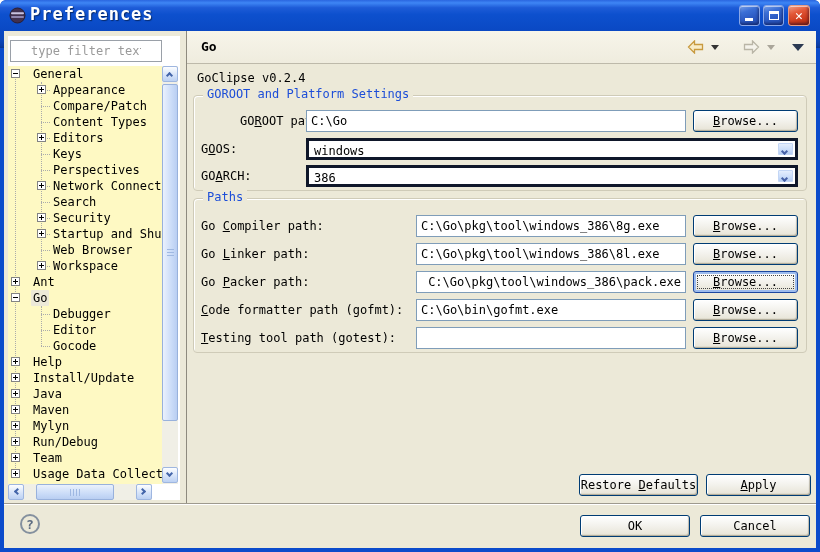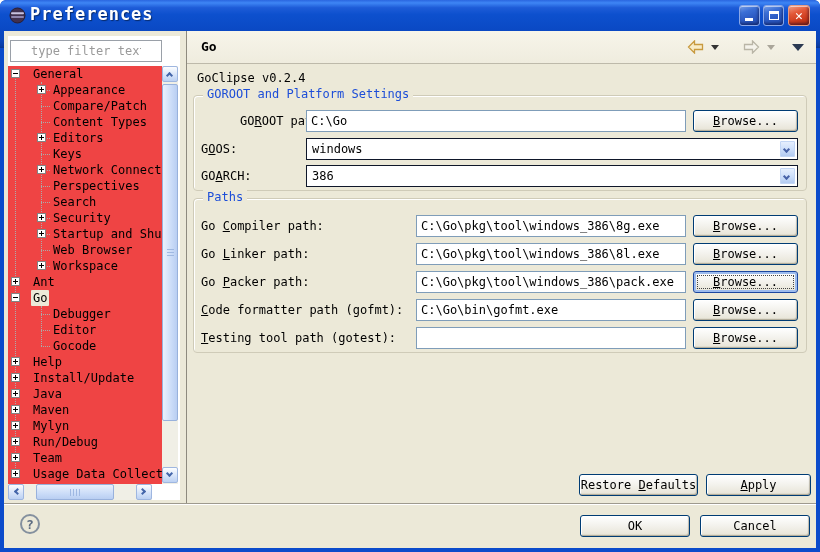--- a/index.html
+++ b/index.html
@@ -37,21 +37,21 @@
   
   #client { position:absolute; left:4px; right:4px; top:31px; bottom:4px; background:#ECE9D8; }
   
   #left-panel { position:absolute; left:4px; top:5px; width:172px; height:464px; background:#fff; }
   #filter-input {
     position:absolute; left:2px; top:4px; width:152px; height:22px;
     border:1px solid #9AA0A8; background:#fff; font:12px "DejaVu Sans Mono",monospace;
     color:#ec4899; padding:2px 20px; outline:none;
   }
   #filter-input::placeholder { color:#9A9A9A; }
-  #tree { position:absolute; left:0; top:30px; width:154px; height:418px; overflow:hidden; background:#ef4444; }
+  #tree { position:absolute; left:0; top:30px; width:154px; height:418px; overflow:hidden; background:#fef9c3; }
   .trow { position:relative; height:16px; line-height:16px; font-size:12px; color:#000; white-space:nowrap; }
   .tlabel { position:absolute; top:0; height:16px; padding:0 2px; }
   .lvl1 .tlabel { left:23px; }
   .lvl2 .tlabel { left:43px;text-align:right; }
   .trow.selected .tlabel { background:#ECE9D8; border-radius:1px; }
   .exp { position:absolute; top:3px; width:9px; height:9px; border:1px solid #838383; background:#fff; z-index:2; }
   .lvl1 .exp { left:3px; }
   .lvl2 .exp { left:29px; }
   .exp::before { content:""; position:absolute; left:1px; right:1px; top:3px; height:1px; background:#000; }
   .exp.plus::after { content:""; position:absolute; top:1px; bottom:1px; left:3px; width:1px; background:#000; }
@@ -112,41 +112,41 @@
     position:absolute; height:22px; border:1px solid #003C74; border-radius:3px;
     background:linear-gradient(180deg,#FFFFFF 0%,#F4F3EE 45%,#E9E6DA 90%,#D8D4C4 100%);
     box-shadow:inset 1px 1px 0 #fff, inset -1px -1px 1px rgba(120,110,90,.45);
     font:12px "DejaVu Sans Mono",monospace; color:#000; text-align:center; cursor:default;
   }
   .xpbtn.focused {
     border-color:#1C48A0;
     box-shadow:inset 0 0 0 2px #9DBCEE;
     outline:1px dotted #444; outline-offset:-5px;
   }
-  .combo { position:absolute; height:22px; border:1px solid #0f172a; background:#fff; }
+  .combo { position:absolute; height:22px; border:3px solid #0f172a; background:#fff; }
   .combo-value { position:absolute; left:5px; top:2px; line-height:17px; color:#000; }
   .combo-btn {
     position:absolute; right:1px; top:1px; bottom:1px; width:17px; border-radius:2px;
     background:linear-gradient(180deg,#E9F1FE 0%,#CCDEFA 55%,#AFC8F0 100%);
     border:1px solid #fff; box-shadow:inset 0 0 0 1px #C3D6F5;
   }
   .combo-chev { position:absolute; left:4px; top:6px; width:5px; height:5px;
     border-right:2px solid #4762A8; border-bottom:2px solid #4762A8; transform:rotate(45deg); }
   
   #row-goroot-label { left:14px; top:46px;margin-left:39px; }
   #row-goroot-input { left:119px; top:46px; width:380px; }
   #row-goroot-browse{ left:506px; top:46px; width:105px; }
   #row-goos-label   { left:14px; top:74px; }
   #row-goos-combo   { left:119px; top:74px; width:492px; }
   #row-goarch-label { left:14px; top:101px; }
   #row-goarch-combo { left:119px; top:101px; width:492px; }
   
   .plabel0{left:14px;top:151px;} .pinput0{left:229px;top:151px;width:270px;} .pbrowse0{left:506px;top:151px;width:105px;}
   .plabel1{left:14px;top:179px;} .pinput1{left:229px;top:179px;width:270px;} .pbrowse1{left:506px;top:179px;width:105px;}
-  .plabel2{left:14px;top:207px;} .pinput2{left:229px;top:207px;width:270px;} .pbrowse2{left:506px;top:207px;width:105px;}
+  .plabel2{left:14px;top:207px;} .pinput2{left:229px;top:207px;width:270px;text-align:right;} .pbrowse2{left:506px;top:207px;width:105px;}
   .plabel3{left:14px;top:235px;} .pinput3{left:229px;top:235px;width:270px;} .pbrowse3{left:506px;top:235px;width:105px;}
   .plabel4{left:14px;top:263px;} .pinput4{left:229px;top:263px;width:270px;} .pbrowse4{left:506px;top:263px;width:105px;}
   #restore-btn { left:392px; top:410px; width:119px; }
   #apply-btn   { left:519px; top:410px; width:105px; }
   
   #bottom-bar {
     position:absolute; left:0; right:0; bottom:0; height:45px; background:#ECE9D8;
     border-top:1px solid #9E9A8E; box-shadow:inset 0 1px 0 #FFFFFF;
   }
   #help-btn {
@@ -205,25 +205,25 @@
             <span class="tlabel">Content Types</span>
           </div>
         <div class="trow lvl2">
             <span class="exp plus"></span>
             <span class="tlabel">Editors</span>
           </div>
         <div class="trow lvl2">
             <span class="tlabel">Keys</span>
           </div>
         <div class="trow lvl2">
+            <span class="tlabel">Perspectives</span>
+          </div>
+        <div class="trow lvl2">
             <span class="exp plus"></span>
             <span class="tlabel">Network Connect</span>
-          </div>
-        <div class="trow lvl2">
-            <span class="tlabel">Perspectives</span>
           </div>
         <div class="trow lvl2">
             <span class="tlabel">Search</span>
           </div>
         <div class="trow lvl2">
             <span class="exp plus"></span>
             <span class="tlabel">Security</span>
           </div>
         <div class="trow lvl2">
             <span class="exp plus"></span>

